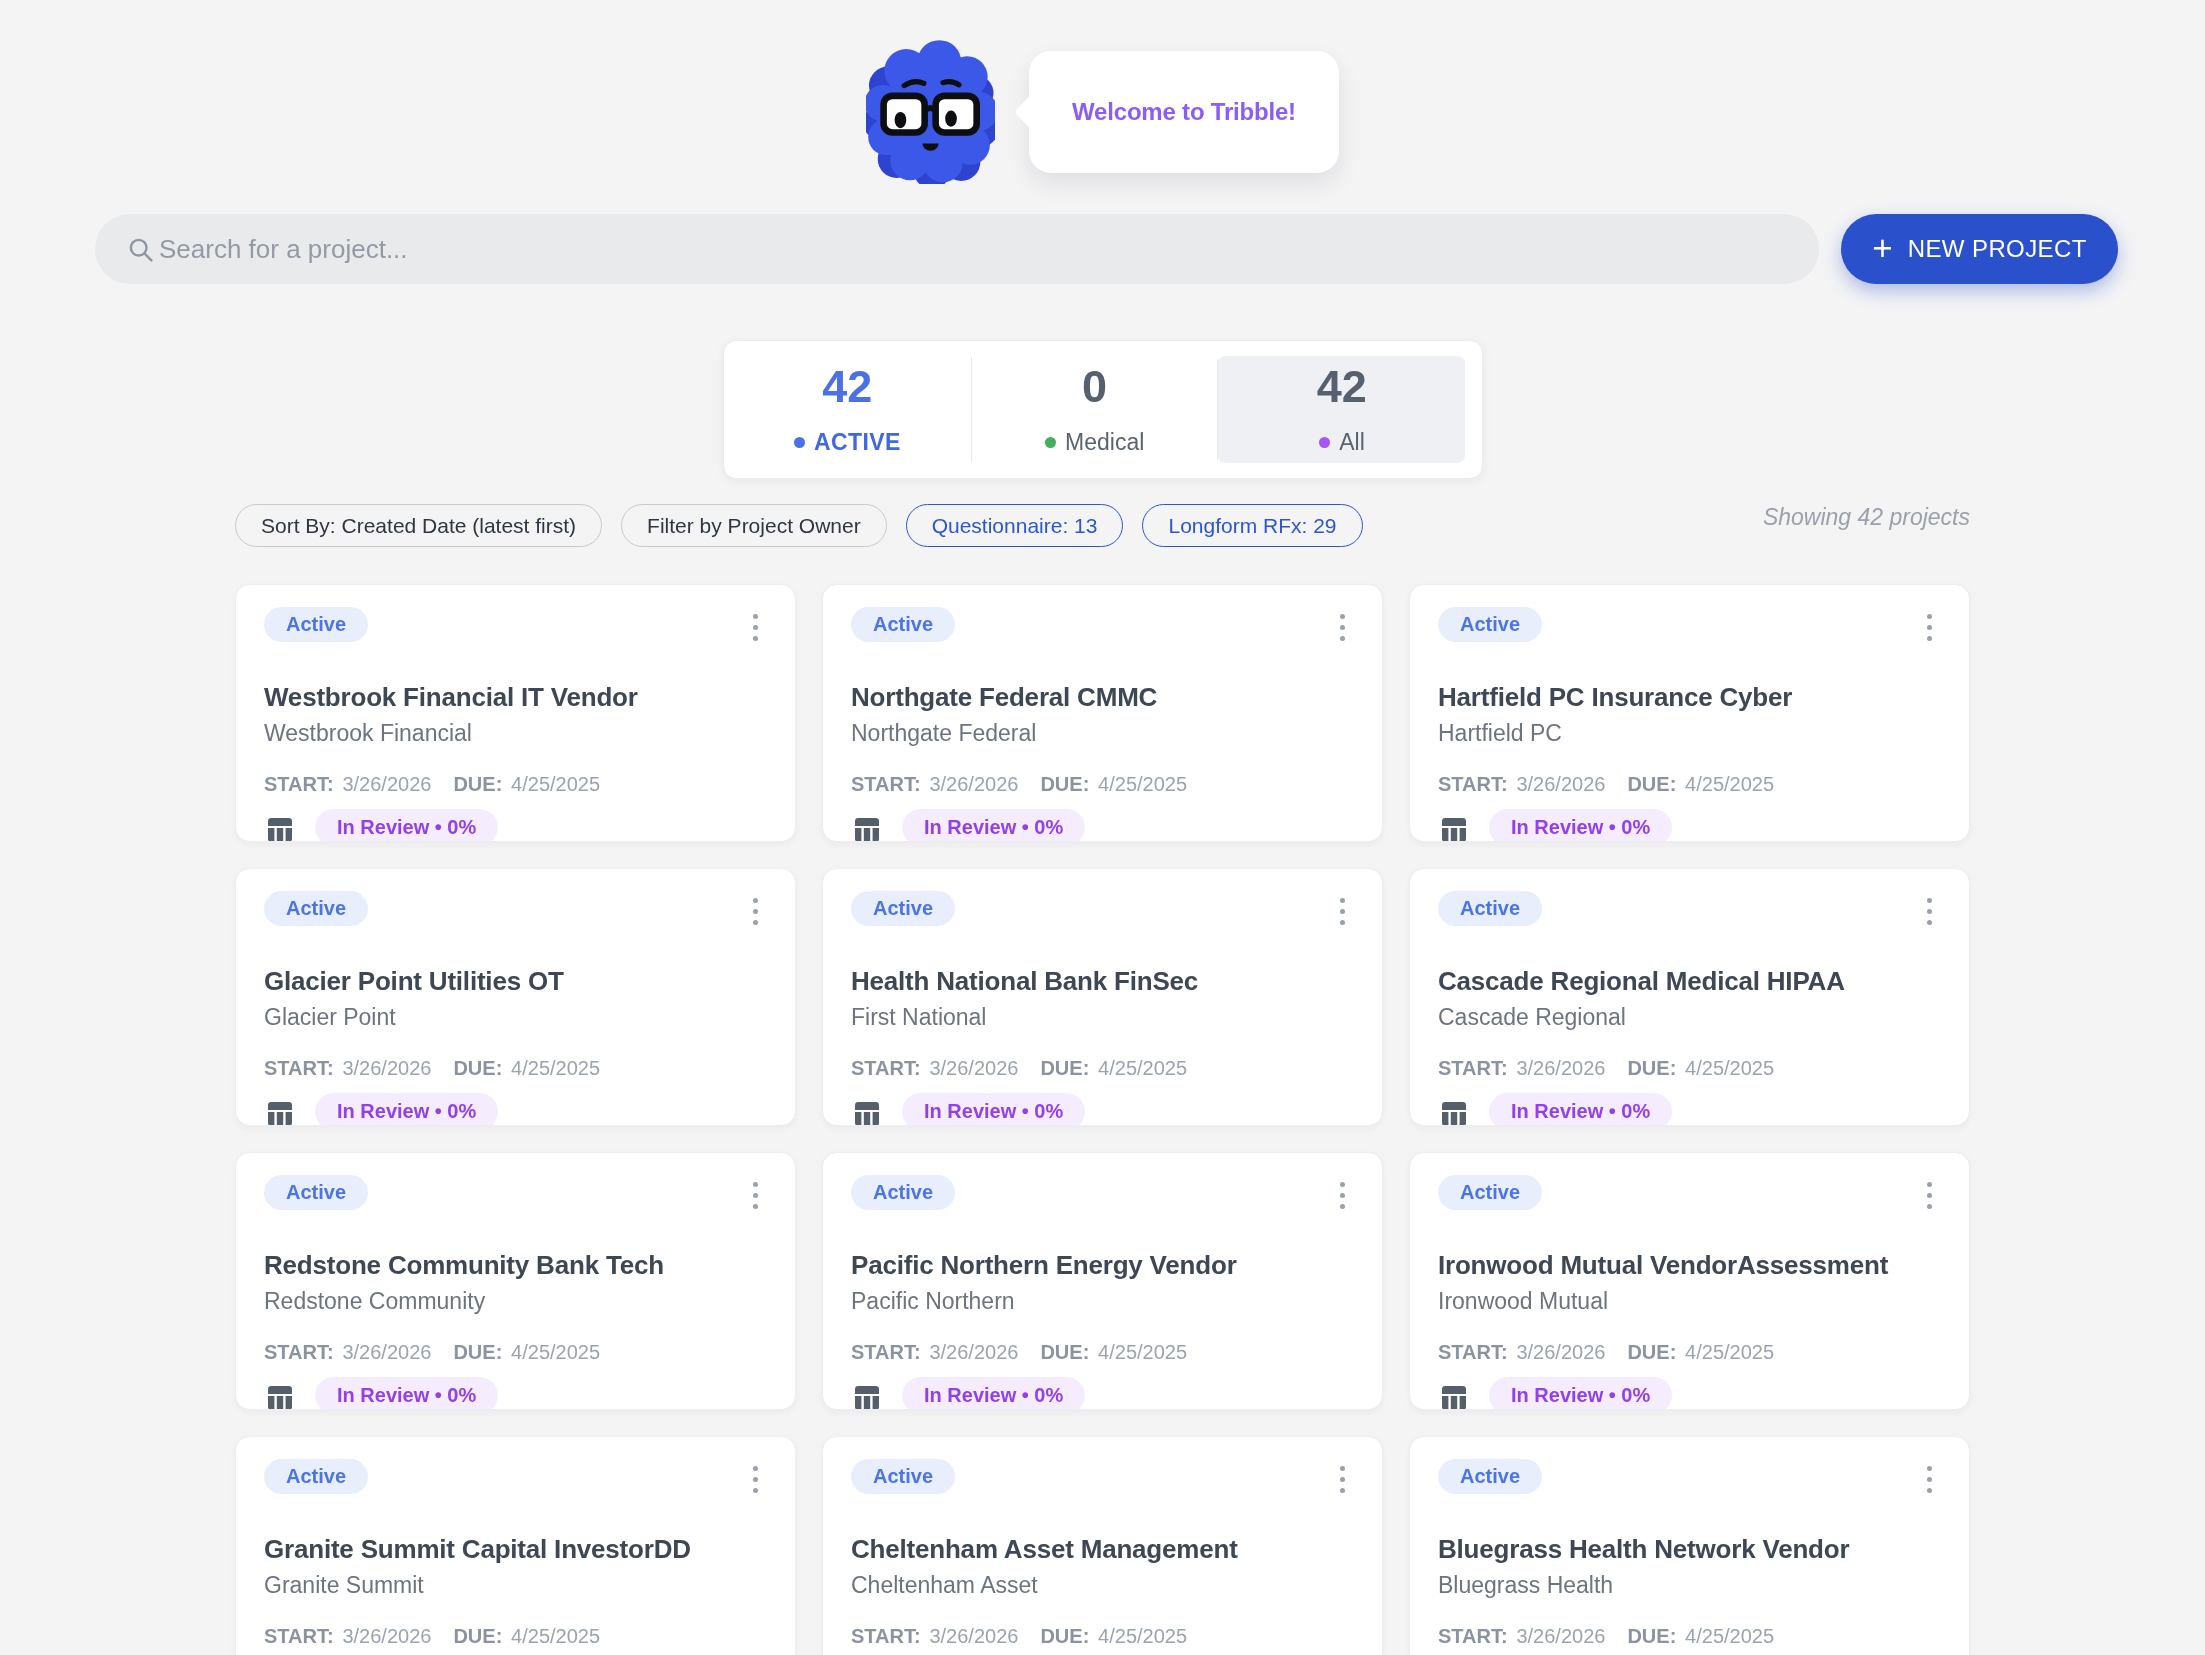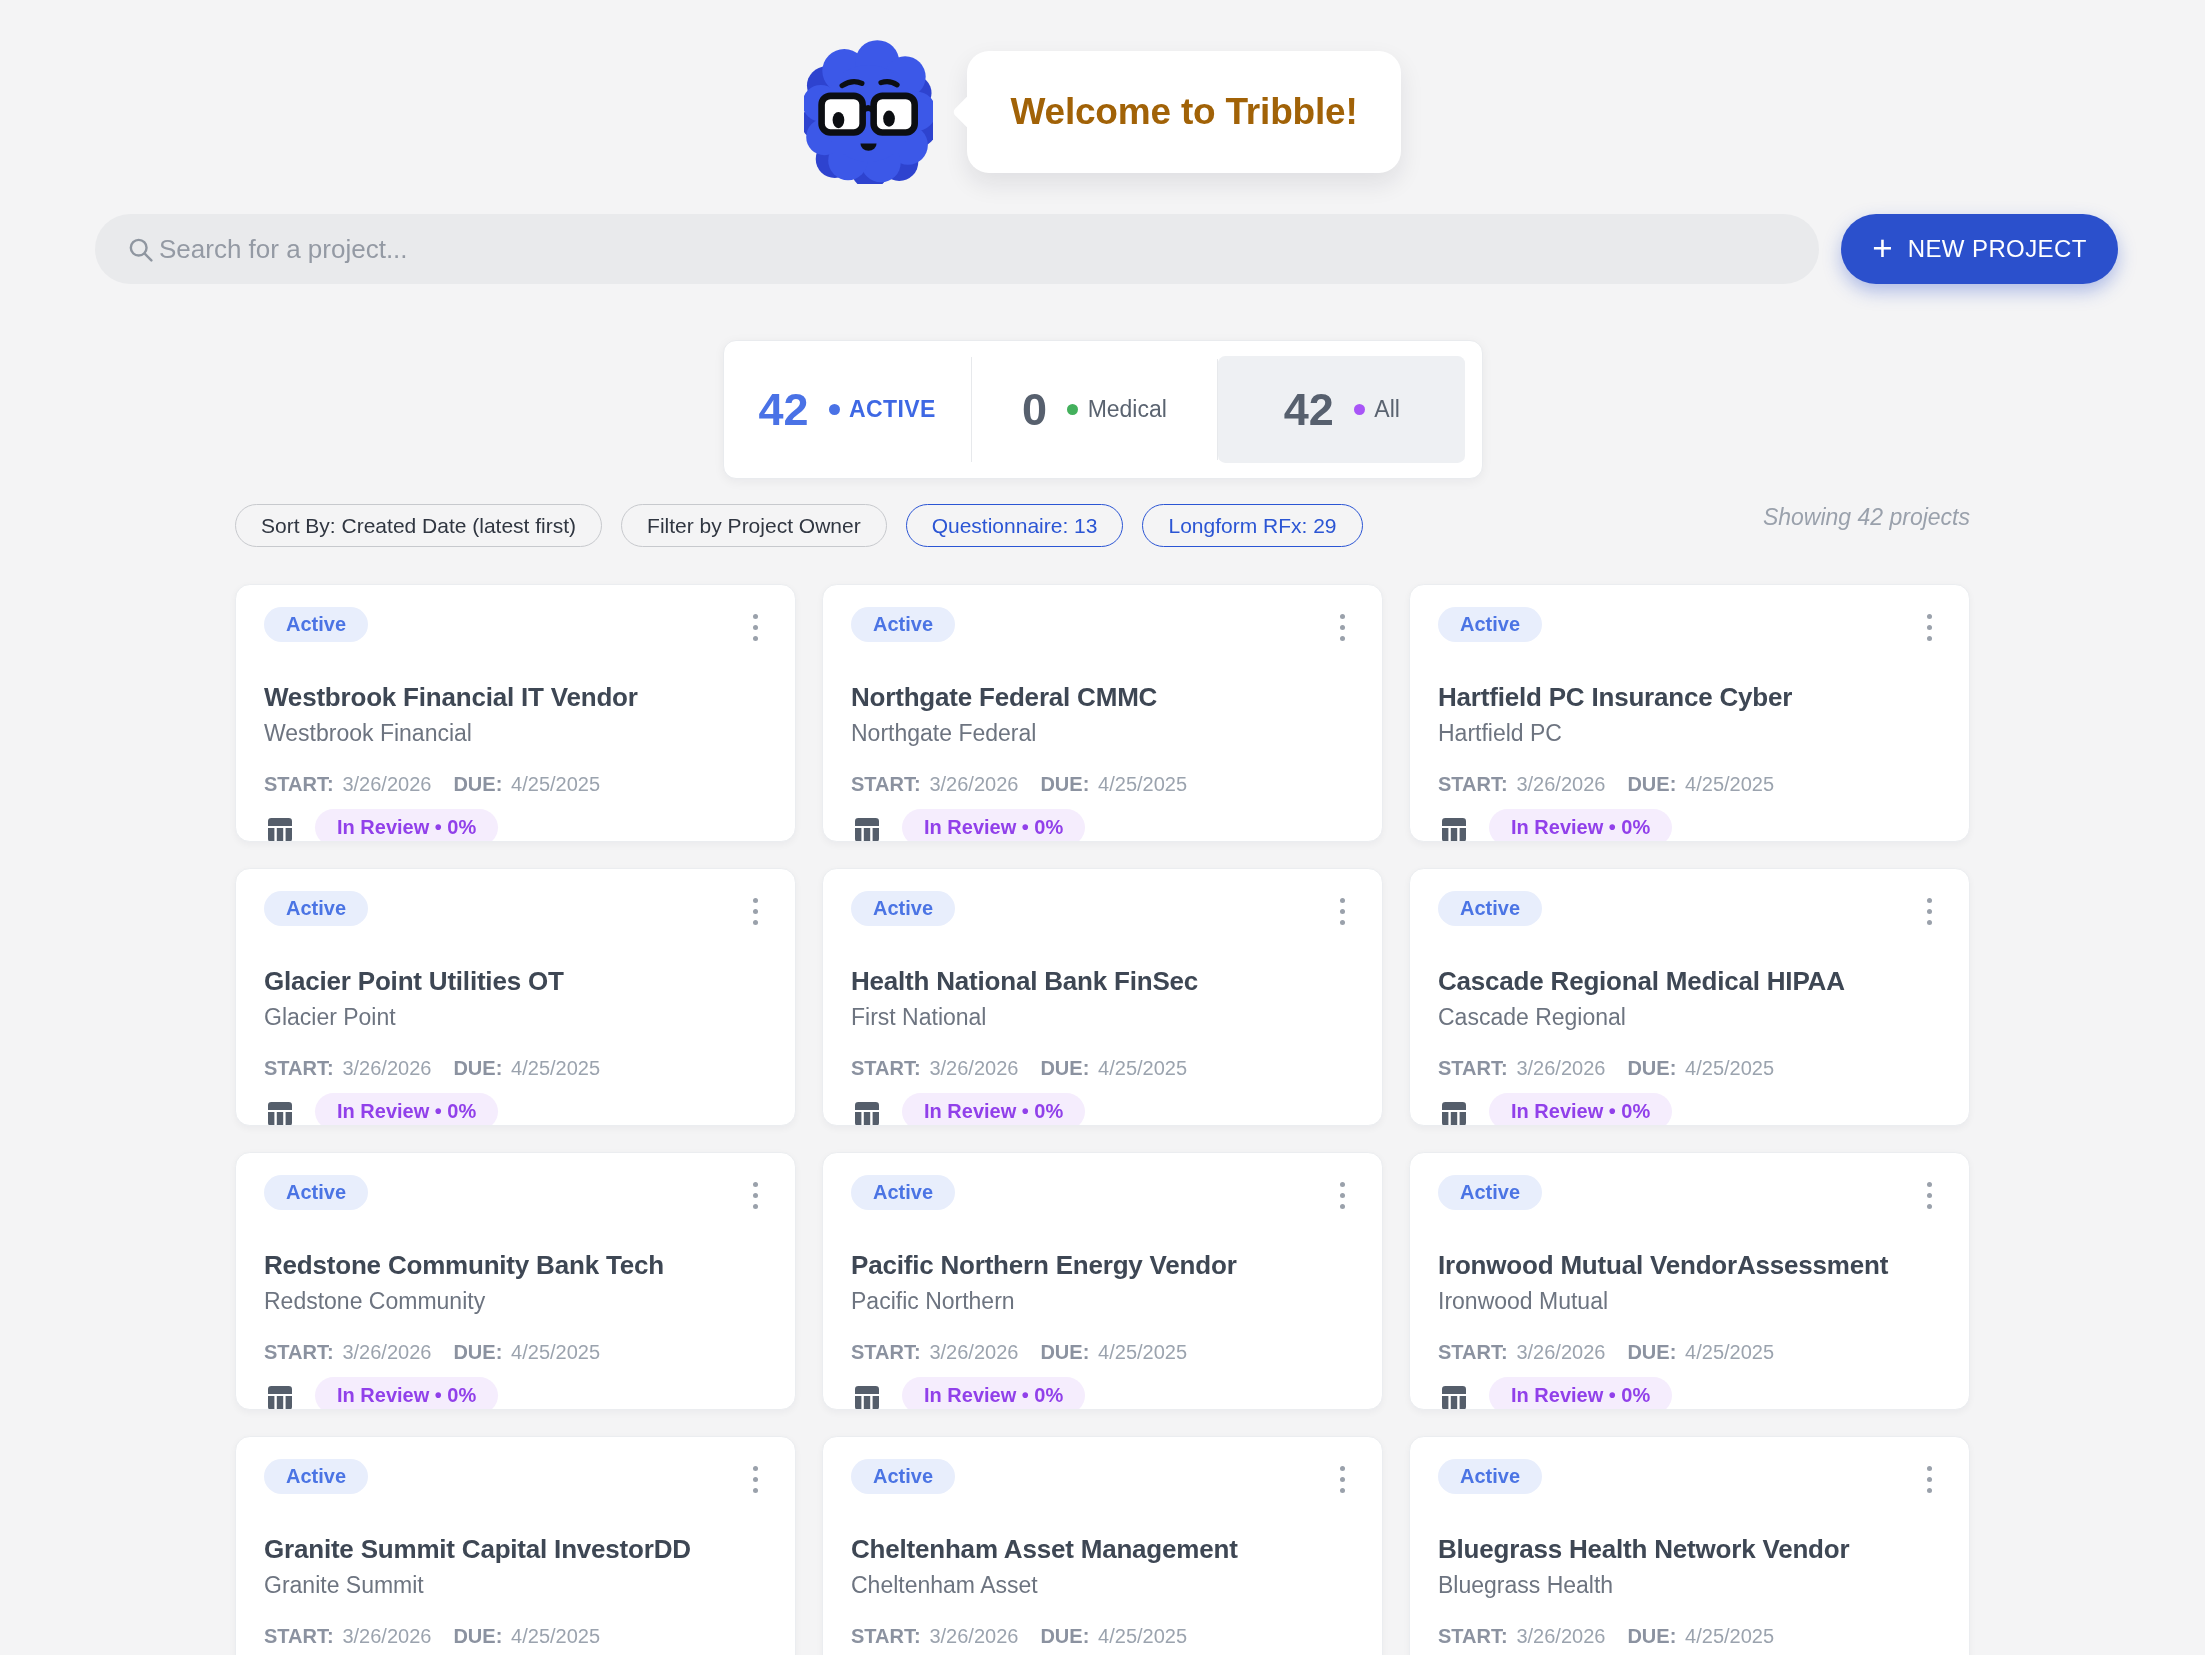--- a/index.html
+++ b/index.html
@@ -21,21 +21,21 @@
     position:relative; background:#ffffff; border-radius:22px;
     height:122px; padding:0 43px;
     display:flex; align-items:center;
     box-shadow:0 10.3px 25px rgba(17,24,39,.09);
   }
   .bubble::before {
     content:''; position:absolute; left:-10.3px; top:50%;
     width:26px; height:26px; background:#ffffff; border-radius:5.1px;
     transform:translateY(-50%) rotate(45deg);
   }
-  .bubble-text { font-size:37px; font-weight:700; color:#a16207; letter-spacing:-0.2px; }
+  .bubble-text { font-size:24px; font-weight:700; color:#8b5cf6; letter-spacing:-0.2px; }
 
   
   .toolbar { margin:29px 87px 0 95px; display:flex; gap:22px; }
   .searchbar {
     flex:1; background:#e9eaec; border-radius:44px; height:70px;
     display:flex; align-items:center; padding:0 31px; gap:4px;
   }
   .searchbar input {
     flex:1; background:transparent; border:none; outline:none;
     font-family:inherit; font-size:26px; color:#3c4350;
@@ -52,21 +52,21 @@
 
   
   .stats-card {
     width:760px; height:139px; margin:56px auto 0;
     background:#ffffff; border:0.7px solid #e9ebee; border-radius:13px;
     box-shadow:0 2.9px 10.3px rgba(20,24,40,.05);
     display:flex; align-items:stretch;
   }
   .stat {
     flex:1; position:relative; cursor:pointer;
-    display:flex; flex-direction:row; align-items:center; justify-content:center; gap:20px;
+    display:flex; flex-direction:column; align-items:center; justify-content:center; gap:20px;
   }
   .stat:not(:first-child)::before {
     content:''; position:absolute; left:0; top:16px; bottom:16px;
     width:0.7px; background:#e7e9ec;
   }
   .stat.highlighted { background:#eef0f3; border-radius:7.3px; margin:14.7px 16px 14.7px 0; }
   .stat.highlighted::before { top:2.9px; bottom:2.9px; left:-0.7px; }
   .stat-value { font-size:45px; font-weight:700; color:#57606e; line-height:1; }
   .stat.accent .stat-value { color:#4a72e6; }
   .stat-label-row { display:flex; align-items:center; gap:9.5px; font-size:23px; color:#5a6370; }

